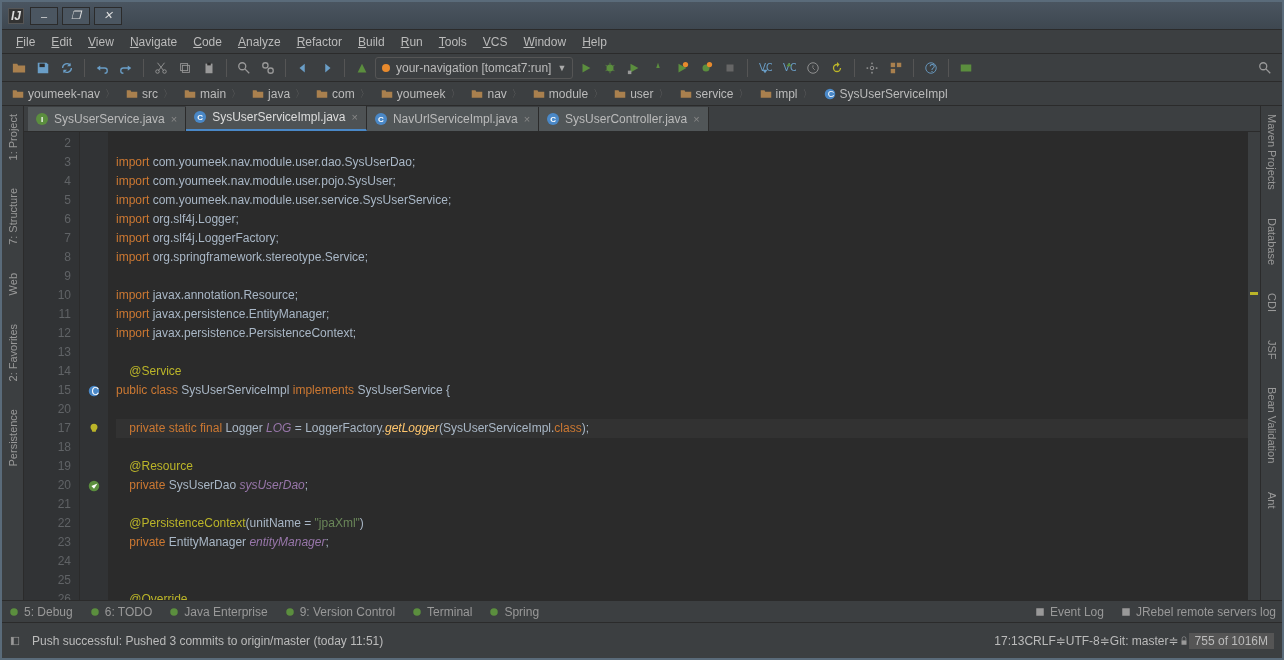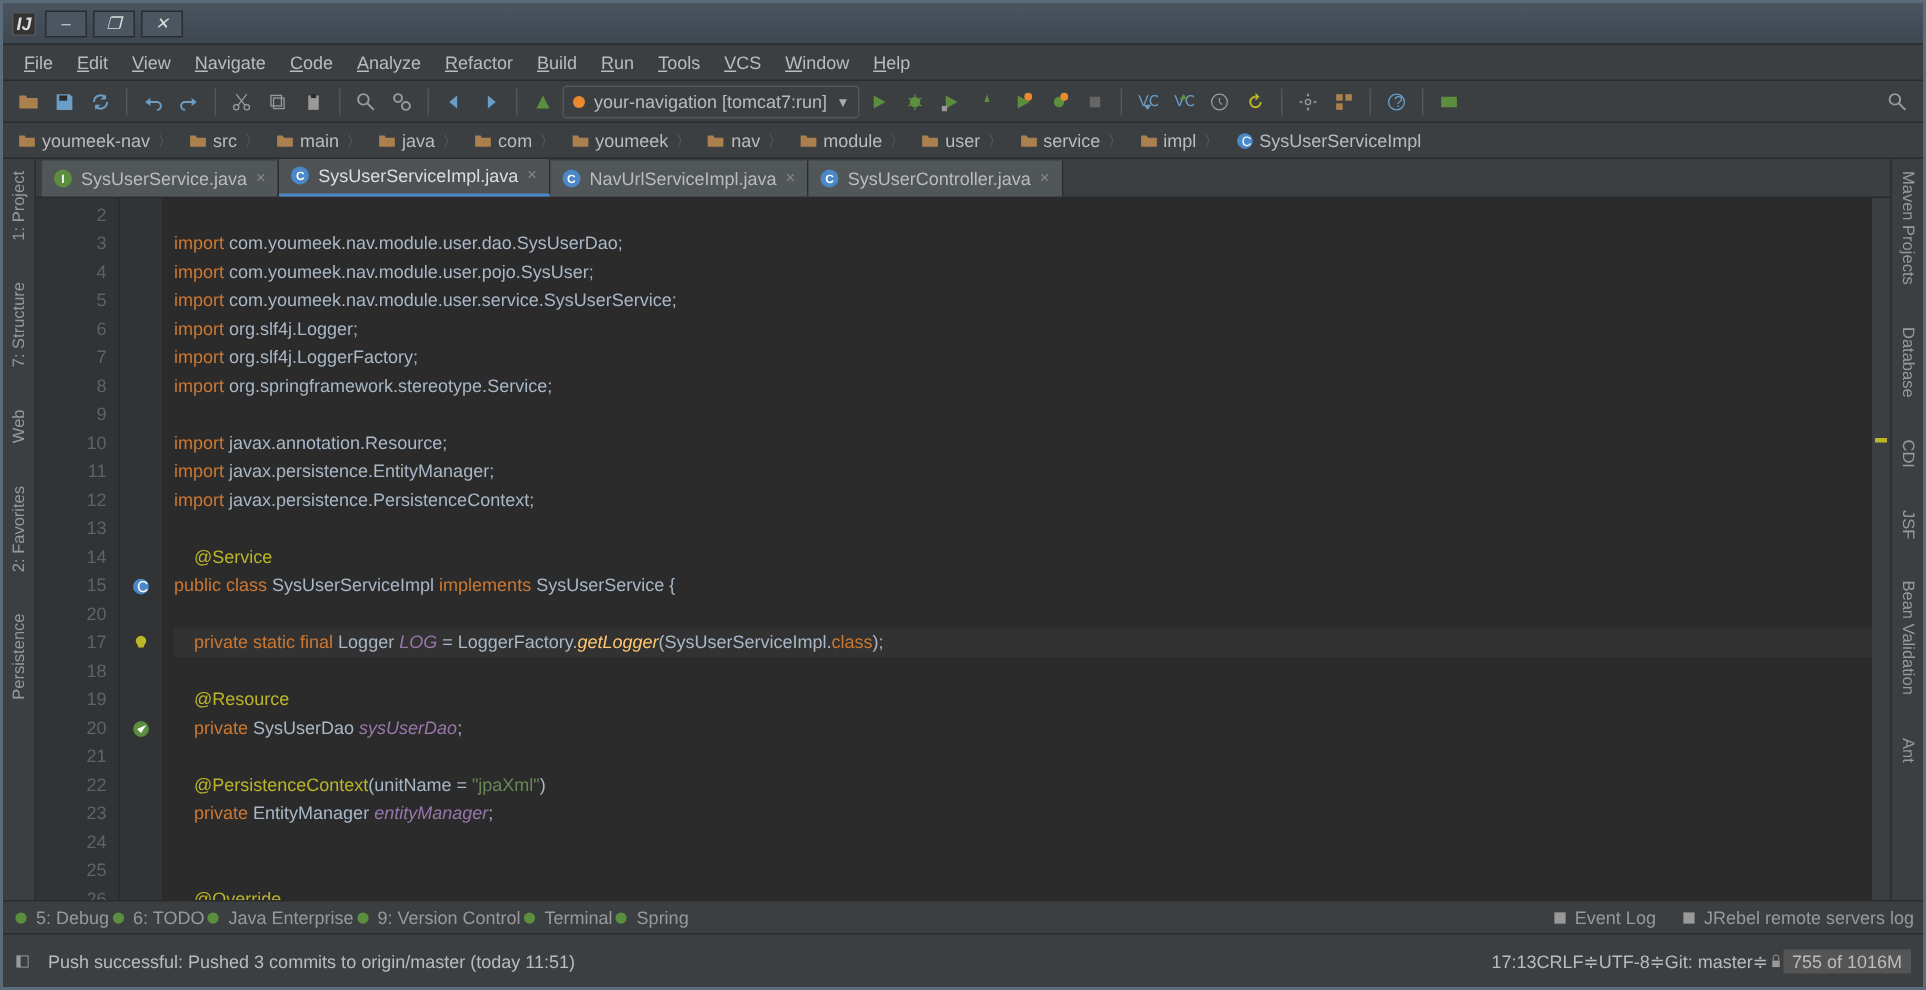--- a/index.html
+++ b/index.html
@@ -498,21 +498,21 @@
       <div class="sideitem">Maven Projects</div>
       <div class="sideitem">Database</div>
       <div class="sideitem">CDI</div>
       <div class="sideitem">JSF</div>
       <div class="sideitem">Bean Validation</div>
       <div class="sideitem">Ant</div>
     </div>
 </div>
 
 <div class="bottombar">
-  <div id="bottomleft" style="display:flex;">
+  <div id="bottomleft" style="display:flex;gap:16px">
       <div class="bitem">
         <svg class="bicon" viewBox="0 0 16 16">
           <circle fill="#5b8e3e" cx="8" cy="8" r="5"></circle>
         </svg>
         <span>5: Debug</span>
       </div>
       <div class="bitem">
         <svg class="bicon" viewBox="0 0 16 16">
           <circle fill="#5b8e3e" cx="8" cy="8" r="5"></circle>
         </svg>

